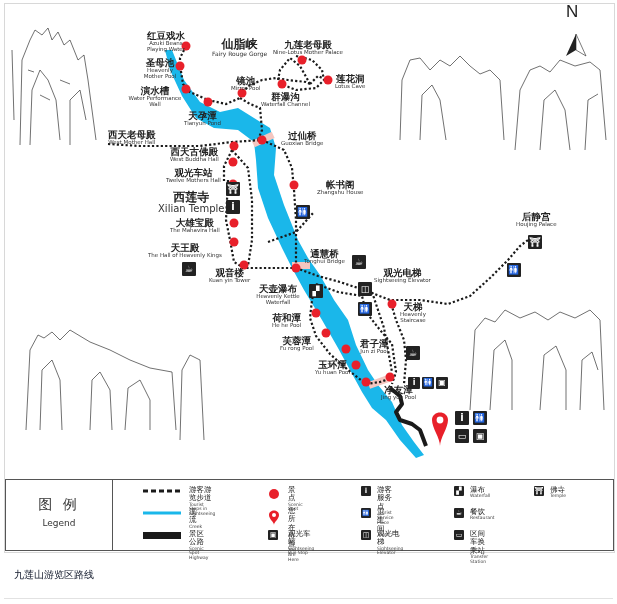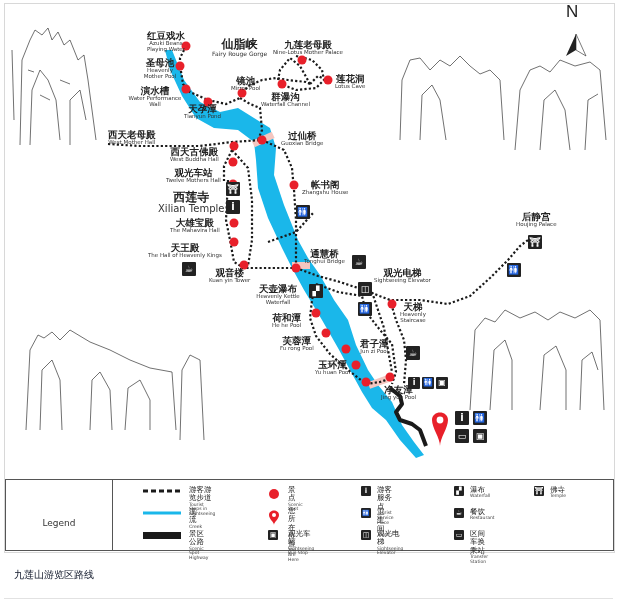--- a/index.html
+++ b/index.html
@@ -147,21 +147,21 @@
     <span class="en" style="white-space:normal;width:40px">Azuki Beans Playing Water</span>
   </div>
 <div class="lbl" style="left:143px;top:58px;width:34px;">
     <span class="cn">圣母池</span>
     <span class="en" style="white-space:normal">Heavenly Mother Pool</span>
   </div>
 <div class="lbl" style="left:128px;top:86px;width:54px;">
     <span class="cn">演水槽</span>
     <span class="en" style="white-space:normal">Water Performance Wall</span>
   </div>
-<div class="lbl" style="left:184px;top:104px;">
+<div class="lbl" style="left:184px;top:111px;">
     <span class="cn">天孕潭</span>
     <span class="en">Tianyun Pond</span>
   </div>
 <div class="lbl" style="left:231px;top:76px;">
     <span class="cn">镜池</span>
     <span class="en">Mirror Pool</span>
   </div>
 <div class="lbl" style="left:261px;top:92px;">
     <span class="cn">群瀑沟</span>
     <span class="en">Waterfall Channel</span>
@@ -183,21 +183,21 @@
     <span class="en">West Buddha Hall</span>
   </div>
 <div class="lbl" style="left:166px;top:168px;">
     <span class="cn">观光车站</span>
     <span class="en">Twelve Mothers Hall</span>
   </div>
 <div class="lbl" style="left:281px;top:131px;">
     <span class="cn">过仙桥</span>
     <span class="en">Guoxian Bridge</span>
   </div>
-<div class="lbl" style="left:302px;top:180px;">
+<div class="lbl" style="left:317px;top:180px;">
     <span class="cn">帐书阁</span>
     <span class="en">Zhangshu House</span>
   </div>
 <div class="lbl" style="left:170px;top:218px;">
     <span class="cn">大雄宝殿</span>
     <span class="en">The Mahavira Hall</span>
   </div>
 <div class="lbl" style="left:148px;top:243px;">
     <span class="cn">天王殿</span>
     <span class="en">The Hall of Heavenly Kings</span>
@@ -266,20 +266,21 @@
 <div class="icon sm" style="left:436px;top:377px;font-size:8px">▣</div>
 <div class="icon" style="left:455px;top:411px;">i</div>
 <div class="icon" style="left:473px;top:411px;font-size:9px">🚻</div>
 <div class="icon" style="left:455px;top:429px;font-size:9px">▭</div>
 <div class="icon" style="left:473px;top:429px;font-size:9px">▣</div>
 <div class="icon" style="left:528px;top:235px;font-size:9px">⛩</div>
 <div class="icon" style="left:507px;top:263px;font-size:9px">🚻</div>
 
 <div id="legend">
   <div class="title-cell">
+    <span class="cn">图 例</span>
     <span class="en">Legend</span>
   </div>
 
   <div class="leg" style="left:137px;top:6px;">
     <svg class="sym" width="38" height="6">
         <line x1="0" y1="3" x2="38" y2="3" stroke="#1a1a1a" stroke-width="3" stroke-dasharray="5 3"></line>
       </svg>
     <div class="t" style="left:46px">
         <span class="cn">游客游览步道</span>
         <span class="en">Tourist Stops in Sightseeing</span>

